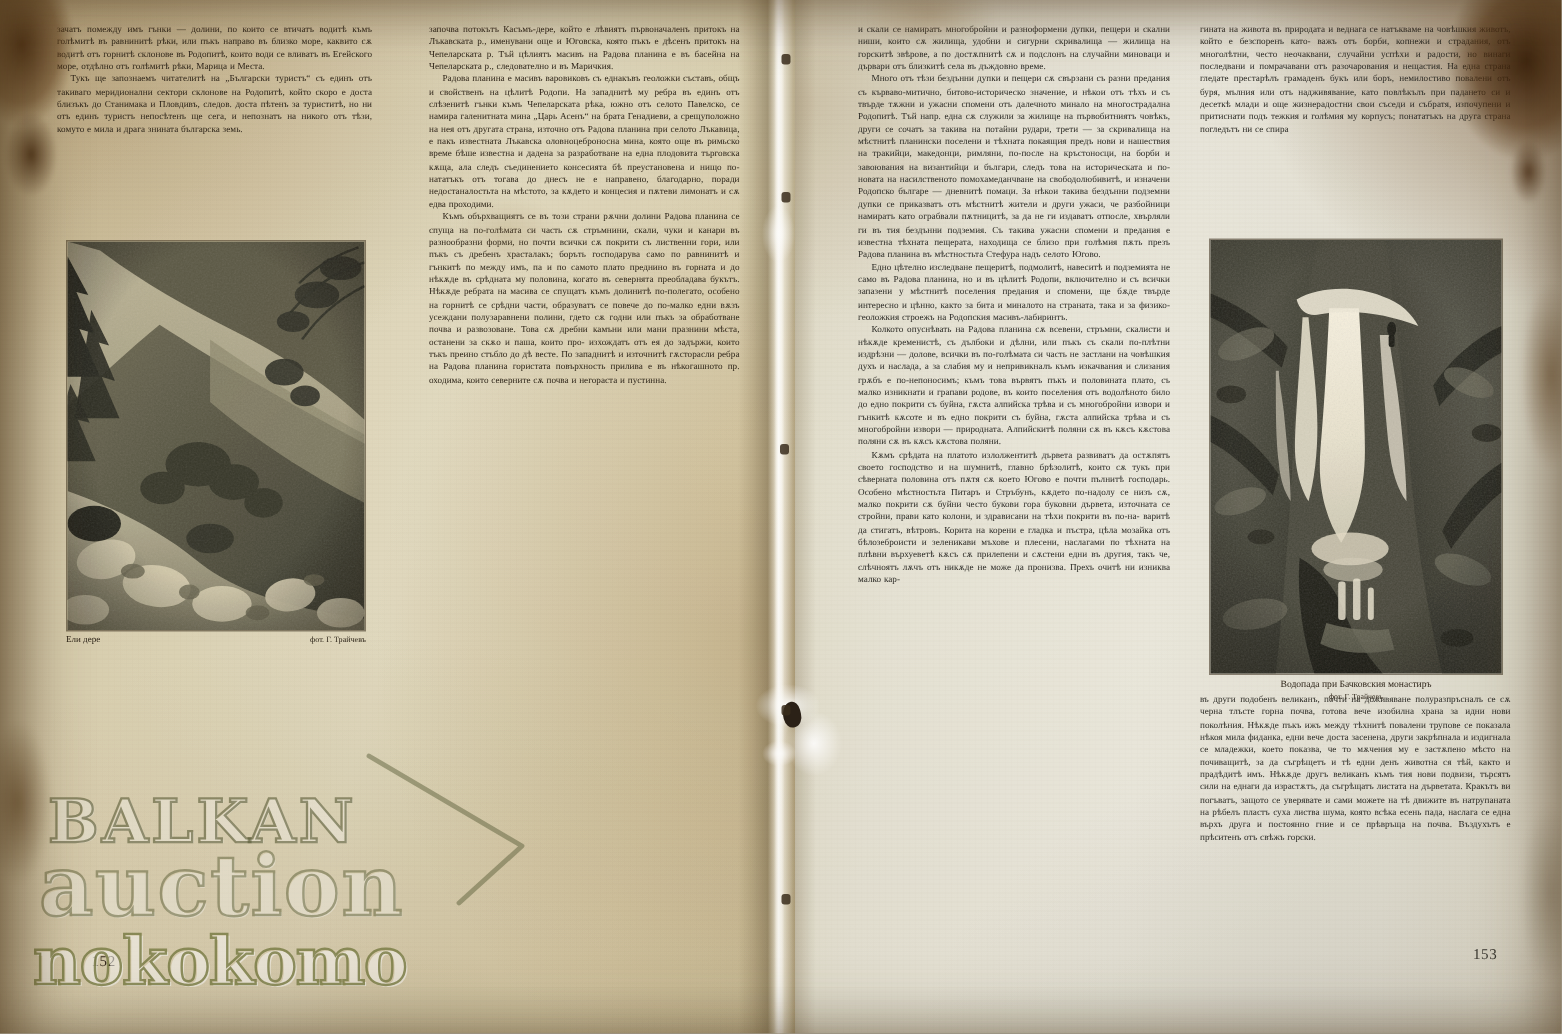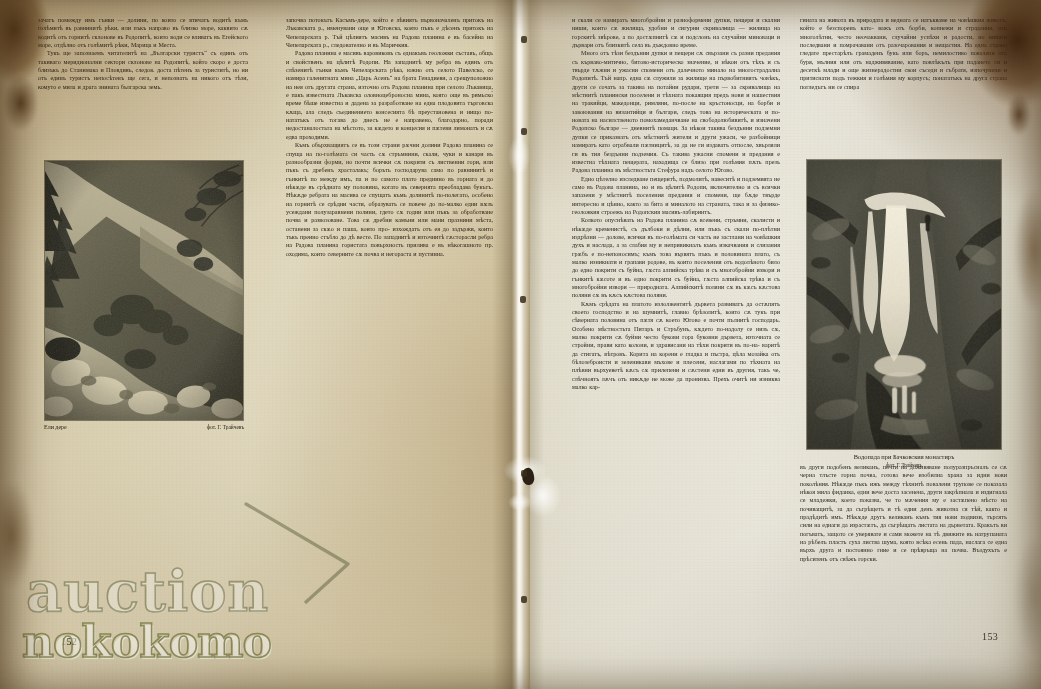--- a/index.html
+++ b/index.html
@@ -525,20 +525,21 @@
   <div class="stain" id="stain-tl2"></div>
   <div class="stain" id="stain-bl"></div>
   <div class="stain" id="stain-tr"></div>
   <div class="stain" id="stain-tr-drip"></div>
   <div class="stain" id="stain-rm"></div>
   <div class="stain" id="stain-rb"></div>
   <div class="stain" id="stain-mid-top"></div>
   <div class="stain" id="stain-c2"></div>
 
   <div id="wm">
+    <div class="wm-word" id="wm-balkan">BALKAN</div>
     <div class="wm-word" id="wm-noko">nokokomo</div>
     <div class="wm-word" id="wm-auction">auction</div>
   </div>
 
   <div id="wm-chevron">
     <svg width="120" height="110" viewBox="0 0 120 110">
       <path d="M6 6 L108 66 L66 104" fill="none" stroke="rgba(96,100,62,.50)" stroke-width="3.2" stroke-linecap="round" stroke-linejoin="round"></path>
     </svg>
   </div>
 

